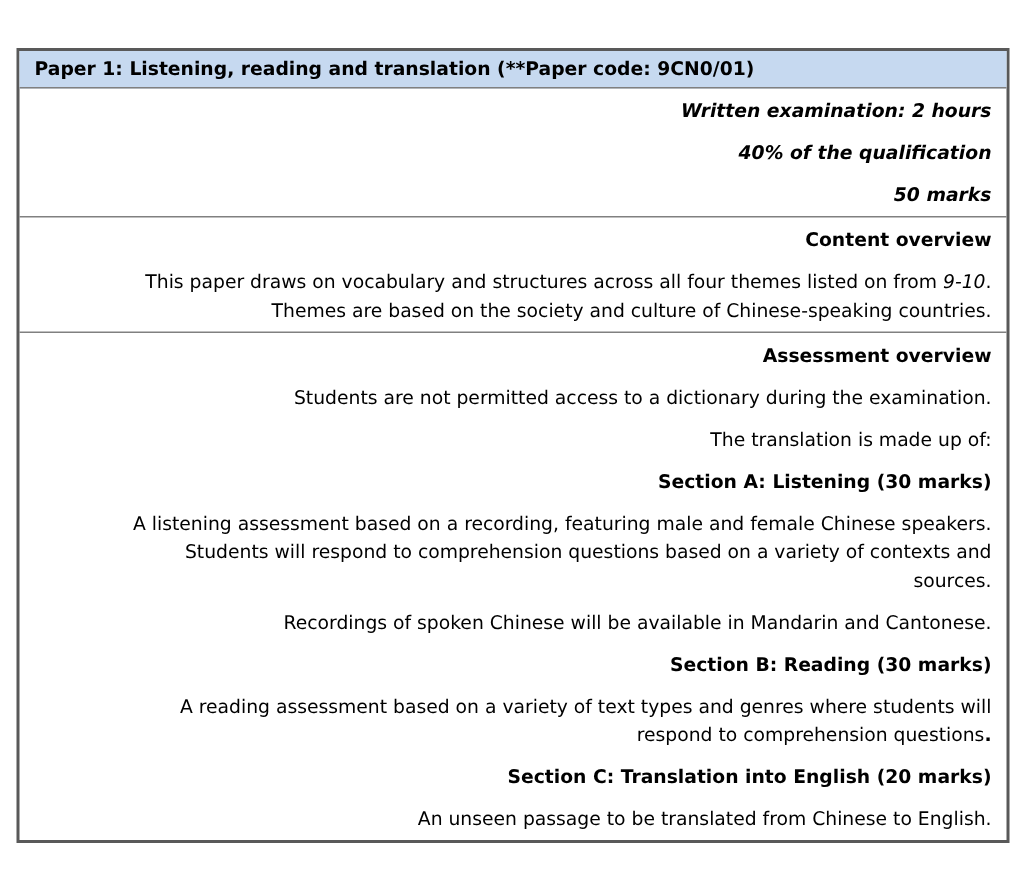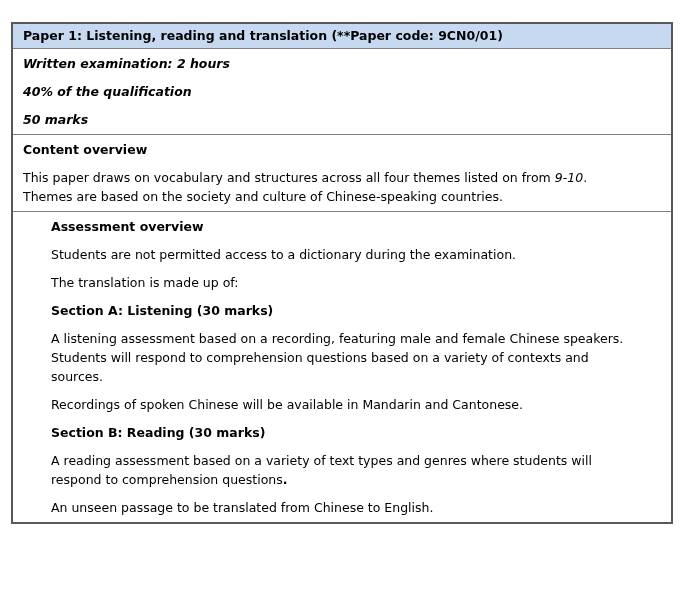--- a/index.html
+++ b/index.html
@@ -13,21 +13,21 @@
     height: 596px;
     background: #ffffff;
     font-family: "DejaVu Sans", "Liberation Sans", sans-serif;
     font-size: 12.5px;
     color: #000000;
     overflow: hidden;
   }
   .paper-table {
     position: absolute;
     left: 11px;
-    top: 22px;
+    top: 32px;
     width: 662px;
     border: 2px solid #595959;
     box-sizing: border-box;
     background: #ffffff;
   }
   .row {
     border-bottom: 1px solid #808080;
     box-sizing: border-box;
   }
   .row:last-child {
@@ -36,20 +36,21 @@
   }
   .header-row {
     background: #c6d9f0;
     padding: 2px 10px 3px 10px;
     font-weight: bold;
     line-height: 19px;
     color: #000000;
   }
   .cell {
     padding: 5px 10px;
+    text-align: right;
   }
   .p {
     margin: 0 0 9px 0;
     line-height: 19px;
     white-space: pre-line;
   }
   .p:last-child {
     margin-bottom: 0;
   }
   .bold { font-weight: bold; }
@@ -86,17 +87,18 @@
       <p class="p bold">Section A: Listening (30 marks)</p>
       <p class="p">A listening assessment based on a recording, featuring male and female Chinese speakers.
 Students will respond to comprehension questions based on a variety of contexts and
 sources.</p>
       <p class="p">Recordings of spoken Chinese will be available in Mandarin and Cantonese.</p>
 
       <p class="p bold">Section B: Reading (30 marks)</p>
       <p class="p"><span>A reading assessment based on a variety of text types and genres where students will
 respond to comprehension questions</span><span class="bold">.</span></p>
 
+      <p class="p bold">Section C: Translation into English (20 marks)</p>
       <p class="p">An unseen passage to be translated from Chinese to English.</p>
     </div>
 
   </div>
 </div>
 
 </body></html>

